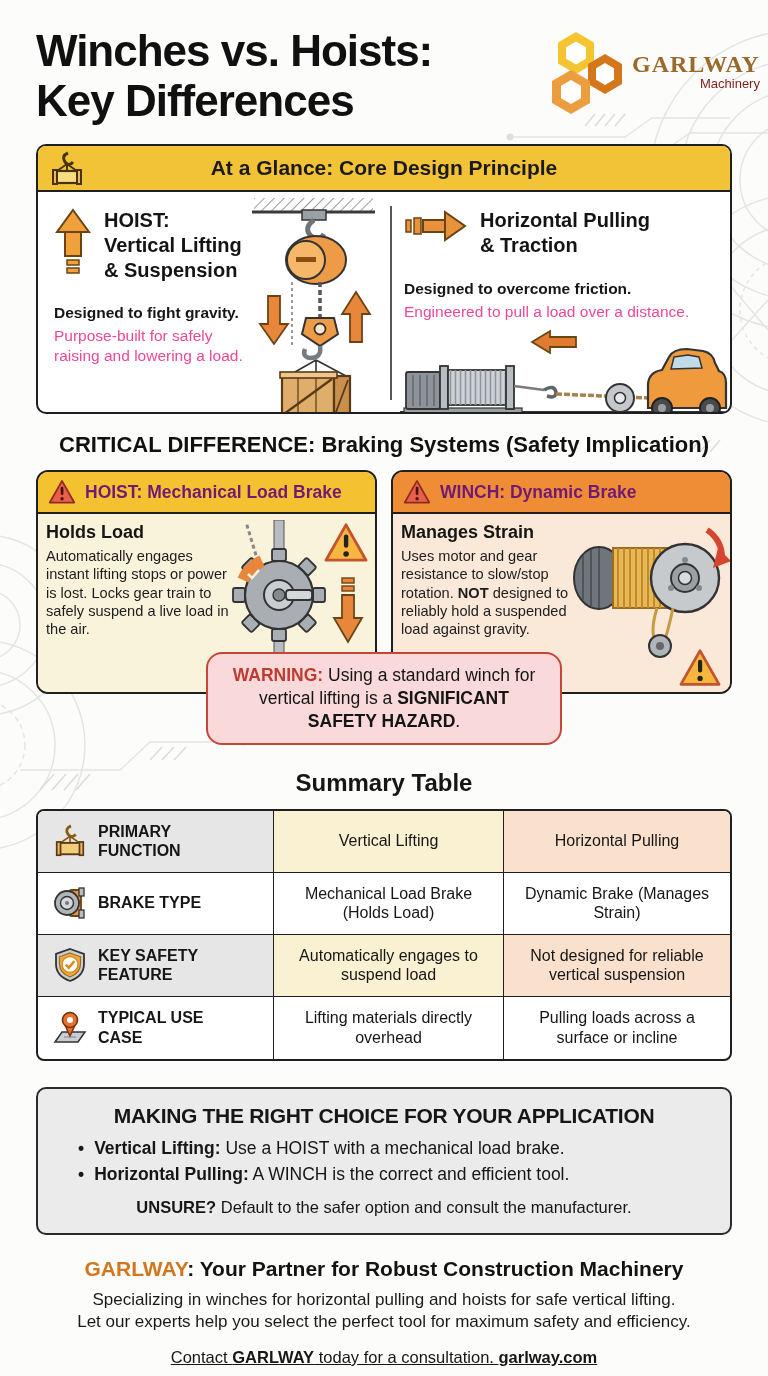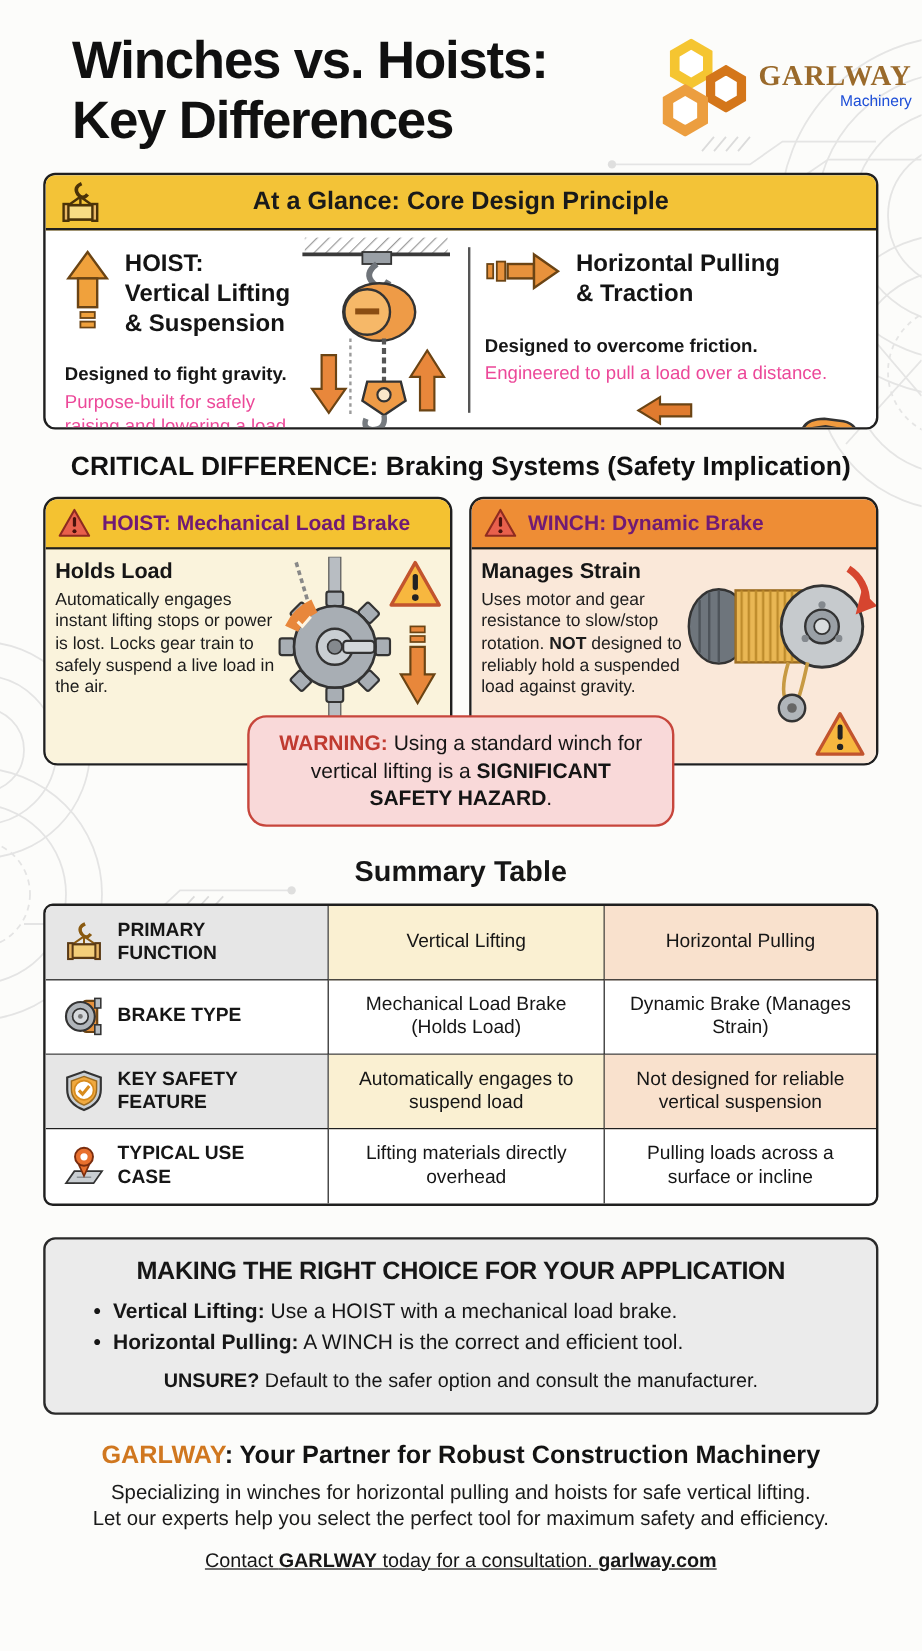--- a/index.html
+++ b/index.html
@@ -6,41 +6,41 @@
   html,body { width:768px; }
   body {
     width:768px; height:1376px; background:#FCFCFA; overflow:hidden;
     font-family:"Liberation Sans", sans-serif; color:#161616; position:relative;
   }
   .deco { position:absolute; inset:0; z-index:0; pointer-events:none; }
   .page { position:relative; z-index:1; padding:26px 36px 0 36px; }
 
   
   .hdr { display:flex; justify-content:space-between; align-items:flex-start; }
-  .title { font-size:44px; font-weight:700; line-height:1.14; letter-spacing:-1px; color:#101010;margin-left:24px; }
+  .title { font-size:44px; font-weight:700; line-height:1.14; letter-spacing:-1px; color:#101010; }
   .logo { width:186px; display:flex; align-items:center; gap:8px; padding-top:4px; }
   .hexwrap { position:relative; width:78px; height:82px; flex:0 0 auto; }
   .hex { position:absolute; clip-path:polygon(50% 0%,100% 25%,100% 75%,50% 100%,0% 75%,0% 25%);
          display:flex; align-items:center; justify-content:center; }
   .hex .in { clip-path:polygon(50% 0%,100% 25%,100% 75%,50% 100%,0% 75%,0% 25%);
              background:#fff; width:55%; height:55%; }
   .hex.h1 { left:12px; top:2px;  width:36px; height:42px; background:#F5C531; }
   .hex.h2 { left:42px; top:24px; width:34px; height:40px; background:#D4761A; }
   .hex.h3 { left:6px;  top:40px; width:38px; height:44px; background:#EC9E3F; }
   .logotext { line-height:1.05; }
   .logoname { font-size:24px; letter-spacing:1px; color:#9A6A2B; font-weight:600; font-family:"Liberation Serif", serif; }
-  .logotag { font-size:13px; color:#1d4ed8; text-align:right; }
+  .logotag { font-size:13px; color:#7f1d1d; text-align:right; }
 
   
   .glance { margin-top:18px; border:2px solid #1F1F1F; border-radius:10px; background:#fff; overflow:hidden; }
   .banner { position:relative; background:#F3C337; border-bottom:2px solid #1F1F1F; height:46px;
             display:flex; align-items:center; justify-content:center; }
   .banner-ic { position:absolute; left:10px; top:4px; }
   .banner-t { font-size:21px; font-weight:700; color:#1A1A1A; }
-  .gbody { position:relative; height:164px; }
+  .gbody { position:relative; height:220px; }
   .gdivider { position:absolute; left:352px; top:14px; bottom:12px; width:2px; background:#555; }
   .gpanel-h { position:absolute; display:flex; gap:12px; align-items:flex-start; }
   .ph-left { left:16px; top:16px; }
   .ph-right { left:366px; top:16px; }
   .ghead { font-size:20px; font-weight:700; line-height:1.25; color:#141414; }
   .gtext-left { position:absolute; left:16px; top:112px; width:200px; }
   .gtext-right { position:absolute; left:366px; top:88px; width:330px; }
   .gbold { font-size:15.5px; font-weight:700; }
   .gnorm { font-size:15.5px; line-height:1.25; margin-top:4px; color:#ec4899; }
   .hoist-ill { position:absolute; left:208px; top:4px; }

